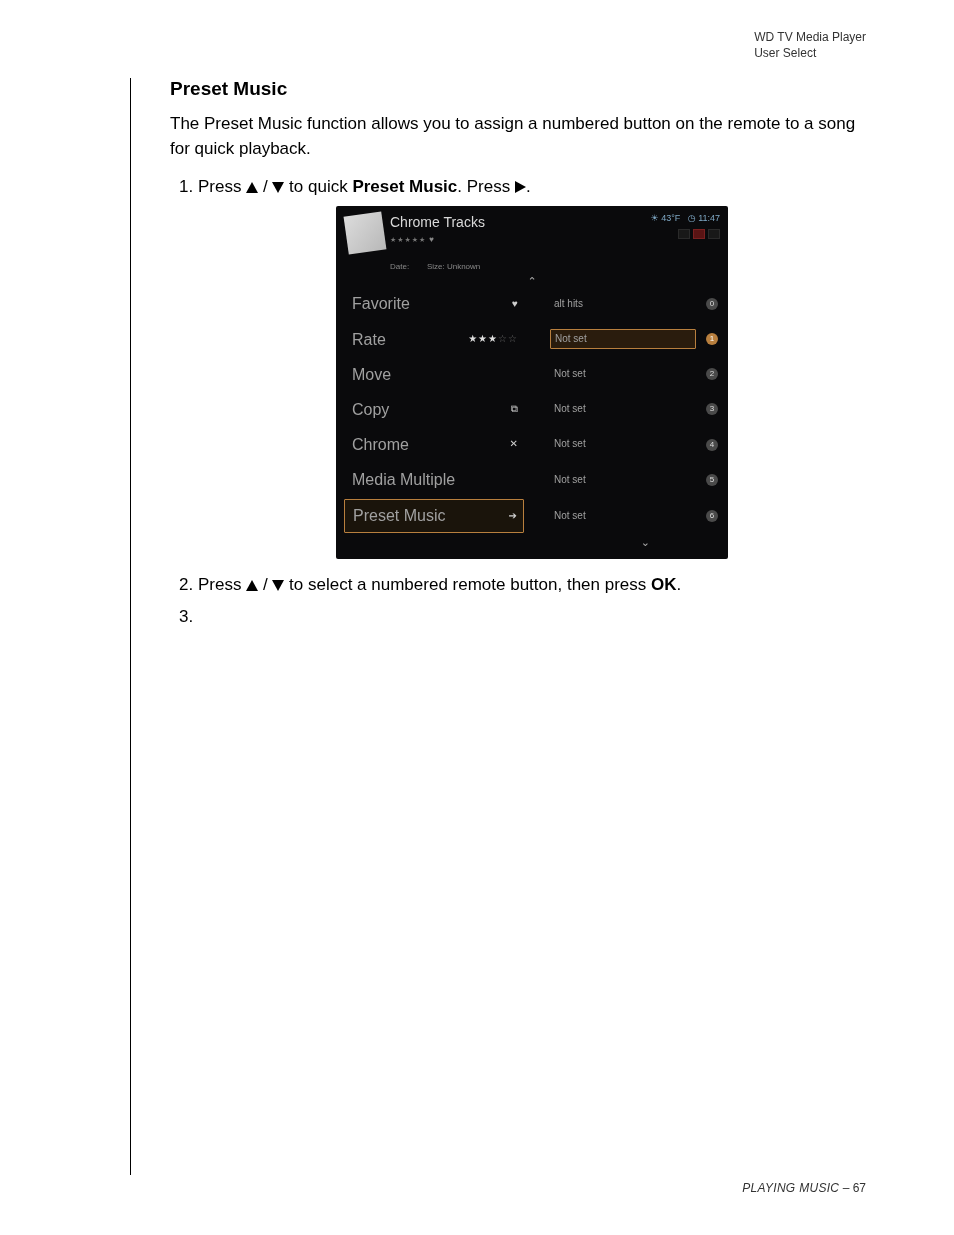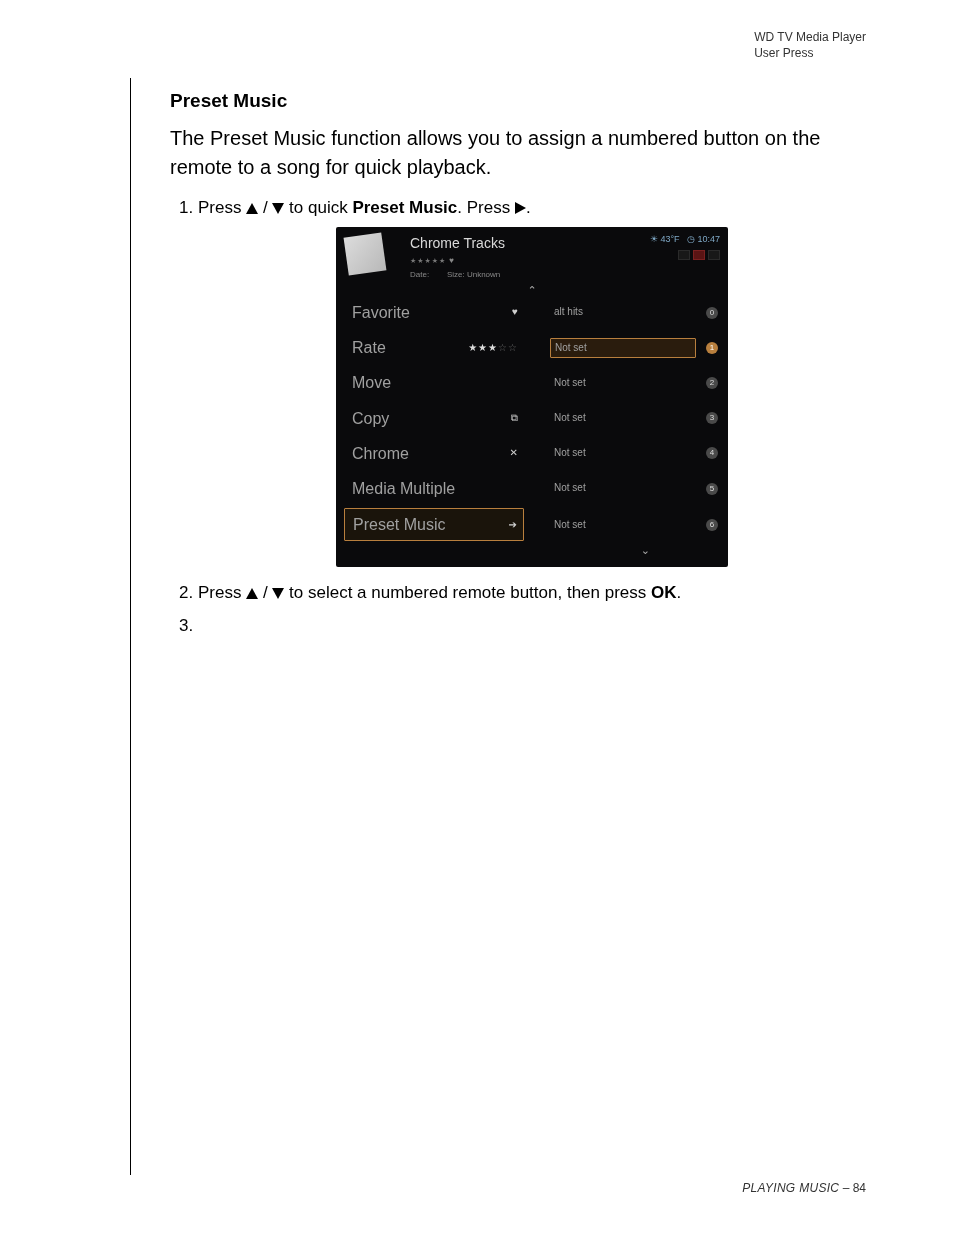--- a/index.html
+++ b/index.html
@@ -24,30 +24,30 @@
     position: absolute;
     left: 130px;
     top: 78px;
     bottom: 60px;
     width: 1px;
     background: #000;
   }
   .content {
     position: absolute;
     left: 170px;
-    top: 90px;
+    top: 78px;
     right: 88px;
   }
   .section-title {
     font-weight: bold;
     font-size: 19px;
     margin-bottom: 12px;
   }
   .para {
-    font-size: 20px;
+    font-size: 17px;
     line-height: 1.45;
     margin-bottom: 14px;
   }
   ol.steps {
     list-style: decimal;
     padding-left: 28px;
     font-size: 17px;
     line-height: 1.45;
   }
   ol.steps li { margin-bottom: 8px; }
@@ -65,34 +65,34 @@
     margin: 6px auto 14px auto;
     background: #0a0a0c;
     color: #cfcfcf;
     font-size: 10px;
     padding: 6px 8px 10px 8px;
     border-radius: 2px;
     position: relative;
   }
   .ui-top {
     display: flex;
-    gap: 24px;
+    gap: 4px;
     align-items: flex-start;
   }
   .album-art {
     width: 38px; height: 38px;
     background: linear-gradient(135deg,#dcdcdc 0%,#b8b8b8 100%);
     transform: rotate(-8deg);
     margin: 2px 2px 4px 2px;
   }
   .ui-title-block { flex: 1; }
   .ui-title { font-size: 14px; color: #d9d9d9; }
   .mini-stars { font-size: 7px; color: #777; letter-spacing: 1px; }
   .mini-heart { font-size: 8px; color: #888; }
-  .meta-row { font-size: 8px; color: #888; margin-top: 2px; }
+  .meta-row { font-size: 8px; color: #888; margin-top: 14px; }
   .status {
     position: absolute; top: 6px; right: 8px;
     display: flex; align-items: center; gap: 6px;
     font-size: 9px; color: #7fa8c5;
   }
   .status .icon { color: #7fa8c5; }
   .status-boxes { display:flex; gap:3px; margin-top:2px; }
   .status-box { width:12px; height:10px; background:#181818; border:1px solid #2a2a2a; }
   .status-box.red { background:#5a1414; border-color:#7a2020; }
   .status-wrap { display:flex; flex-direction:column; align-items:flex-end; gap:2px;}
@@ -129,21 +129,21 @@
     font-size: 12px;
     color: #333;
   }
   .footer .sect { letter-spacing: 0.3px; font-style: italic; }
 </style>
 </head>
 <body>
 
 <div class="header-right">
   <div>WD TV Media Player</div>
-  <div>User Press</div>
+  <div>User Select</div>
 </div>
 
 <div class="vrule"></div>
 
 <div class="content">
   <div class="section-title">Preset Music</div>
   <div class="para">The Preset Music function allows you to assign a numbered button on the remote to a song for quick playback.</div>
 
   <ol class="steps">
     <li>
@@ -163,21 +163,21 @@
             </div>
           </div>
         </div>
         <div class="status">
           <div class="status-wrap">
             <div>
               <span class="icon">☀</span>
               <span>43°F</span>
               &nbsp;
               <span class="icon">◷</span>
-              <span>10:47</span>
+              <span>11:47</span>
             </div>
             <div class="status-boxes">
               <div class="status-box"></div>
               <div class="status-box red"></div>
               <div class="status-box"></div>
             </div>
           </div>
         </div>
 
         <div class="scroll-up">⌃</div>
@@ -261,14 +261,14 @@
 
     <li>
       <span>Press </span><span class="tri tri-up"></span><span> / </span><span class="tri tri-down"></span><span> to select a numbered remote button, then press </span><b>OK</b><span>.</span>
     </li>
 
     <li></li>
   </ol>
 </div>
 
 <div class="footer">
-  <span class="sect">PLAYING MUSIC</span><span> – </span><span>84</span>
+  <span class="sect">PLAYING MUSIC</span><span> – </span><span>67</span>
 </div>
 
 </body></html>

